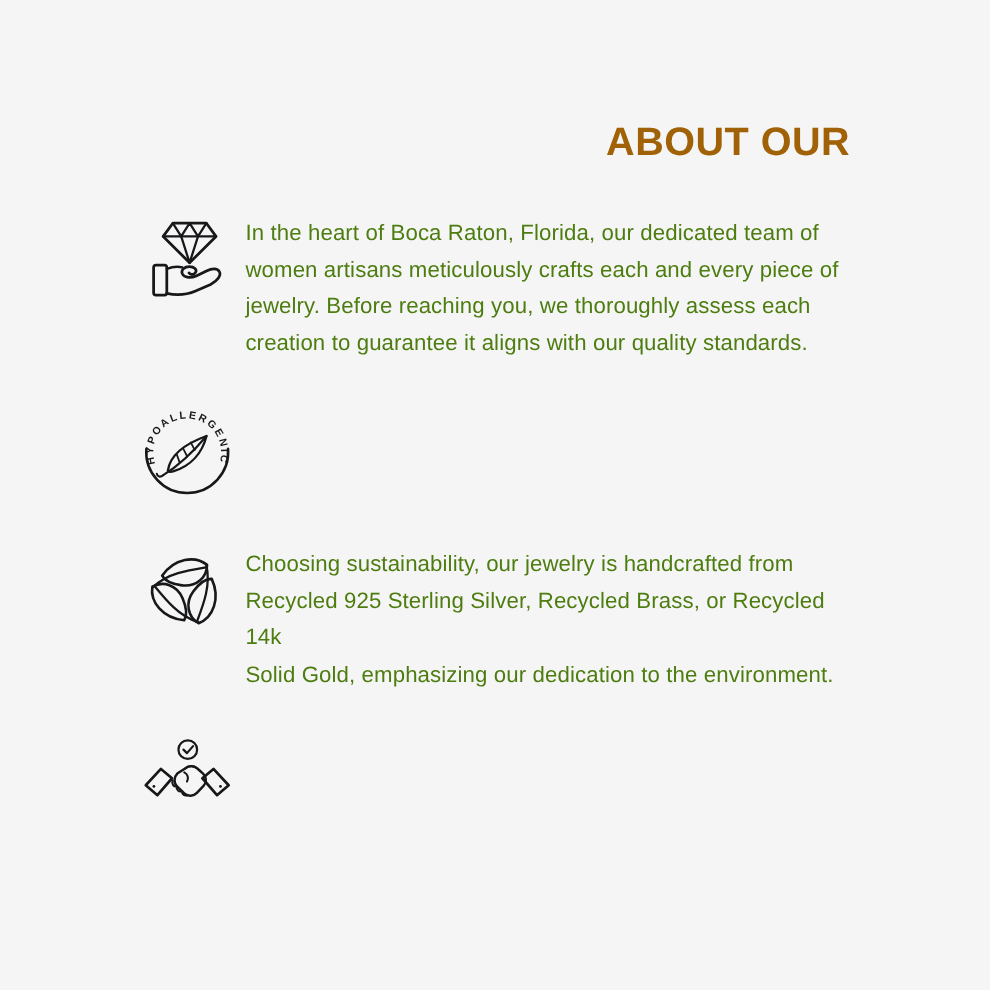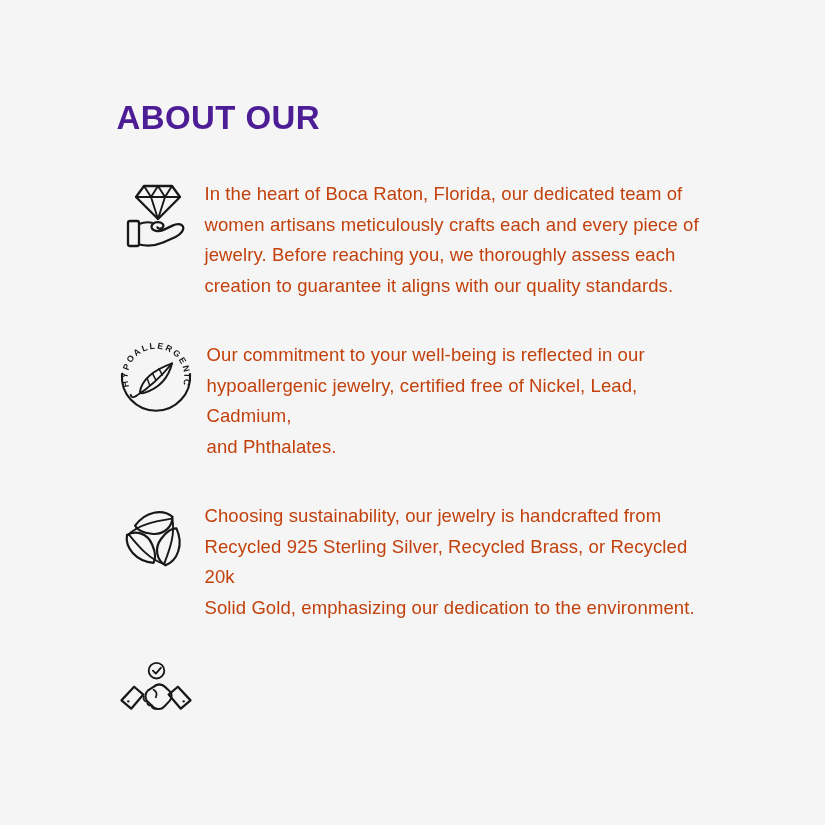--- a/index.html
+++ b/index.html
@@ -11,47 +11,47 @@
     background: #f5f5f6;
     font-family: "Liberation Sans", sans-serif;
   }
   .about-section {
     width: 592px;
     margin: 0 auto;
     padding-top: 94px;
   }
   .section-title {
     margin: 0 0 36px 0;
-    text-align: left;
+    text-align: right;
     font-size: 33px;
     line-height: 47px;
     font-weight: 700;
     letter-spacing: 0.4px;
-    color: #4c1d95;
+    color: #a16207;
   }
   .section-title span { display: block; }
   .feature-row {
     display: flex;
     align-items: flex-start;
     margin-bottom: 37px;
   }
   .icon-cell {
     flex: 0 0 76px;
     display: flex;
     justify-content: center;
     margin-right: 12px;
   }
   .feature-text {
     width: 504px;
     margin: 0;
     padding-top: 2px;
     font-size: 18.5px;
     line-height: 30.5px;
     letter-spacing: 0.1px;
-    color: #c2410c;
+    color: #4d7c0f;
     white-space: pre-line;
   }
   svg.line-icon {
     stroke: #17181a;
     fill: none;
     stroke-width: 2.3;
     stroke-linecap: round;
     stroke-linejoin: round;
   }
 </style>
@@ -96,38 +96,35 @@
         <text font-size="9" font-weight="bold" letter-spacing="1.9" fill="#17181a" stroke="none" text-anchor="middle">
           <textPath href="#hypoArc" startOffset="50%">HYPOALLERGENIC</textPath>
         </text>
 
         <path d="M23.5 55.5 C 25 45 33 34.5 56.5 26 C 53 40 43.5 51.5 28 56.3 C 26 56.9 24.2 56.6 23.5 55.5 Z" stroke-width="2"></path>
         <path d="M19.5 59.5 C 30 53 44 41 56.5 26" stroke-width="1.8"></path>
         <path d="M33.5 48.5 L31 41.5 M40 43.5 L36.5 36.5 M46.5 38 L43 31.5" stroke-width="1.5"></path>
         <path d="M19.5 59.5 C 17 61.5 14.4 60.8 14 58.2" stroke-width="1.8"></path>
       </svg>
     </div>
-    <p class="feature-text">Our commitment to your well-being is reflected in our
-hypoallergenic jewelry, certified free of Nickel, Lead, Cadmium,
-and Phthalates.</p>
   </div>
 
   <div class="feature-row">
     <div class="icon-cell">
       <svg class="line-icon" width="72" height="80" viewBox="0 0 76 84">
         <g id="leaf">
           <path d="M17 28 C 28 12.5 46 10 56.5 18.5 C 56.5 29.5 47 38 34.5 36.5 C 25.5 35.4 19 32 17 28 Z"></path>
           <path d="M9 38 C 14 33.5 22 28.5 31 25.8 C 40 23 50 21.5 56 20.5" stroke-width="2"></path>
         </g>
         <use href="#leaf" transform="rotate(120 38 42)"></use>
         <use href="#leaf" transform="rotate(240 38 42)"></use>
       </svg>
     </div>
     <p class="feature-text">Choosing sustainability, our jewelry is handcrafted from
-Recycled 925 Sterling Silver, Recycled Brass, or Recycled 20k
+Recycled 925 Sterling Silver, Recycled Brass, or Recycled 14k
 Solid Gold, emphasizing our dedication to the environment.</p>
   </div>
 
   <div class="feature-row">
     <div class="icon-cell">
       <svg class="line-icon" width="78" height="72" viewBox="0 0 80 74">
 
         <circle cx="40.5" cy="11" r="8" stroke-width="1.9"></circle>
         <path d="M36.8 11 L39.8 14 L45 8" stroke-width="1.9"></path>
 

